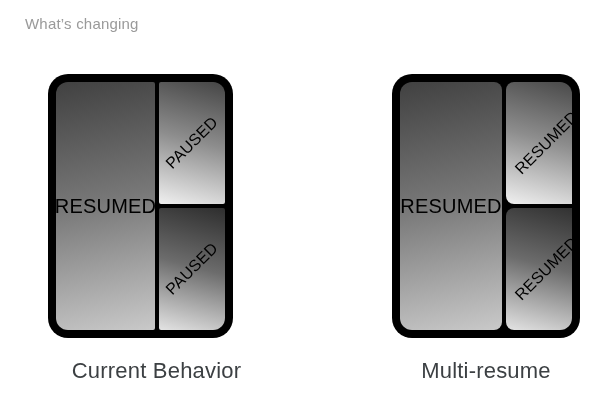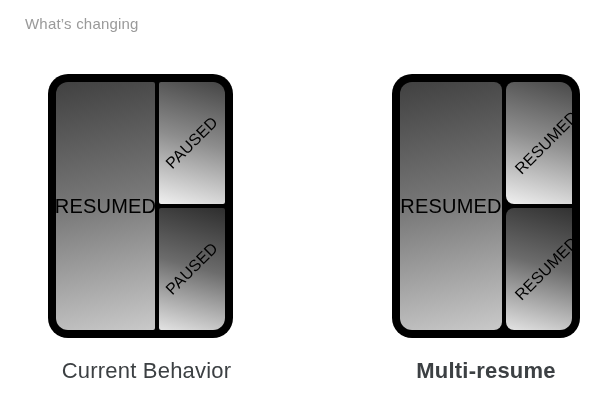--- a/index.html
+++ b/index.html
@@ -78,22 +78,22 @@
     transform: rotate(-45deg);
   }
   .device-caption {
     position: absolute;
     top: 358px;
     text-align: center;
     font-size: 22px;
     color: #3c4043;
     letter-spacing: 0.2px;
   }
-  .device-caption.cap0 { left: 54px;  width: 185px; }
-  .device-caption.cap1 { left: 392px; width: 188px; font-weight: bold; }
+  .device-caption.cap0 { left: 64px;  width: 185px; }
+  .device-caption.cap1 { left: 392px; width: 188px; }
 </style>
 </head>
 <body>
 
 <div class="slide-title">What’s changing</div>
 
 <div class="device dev0">
   <div class="screen">
     <div class="pane pane-main">
       <span class="pane-label">RESUMED</span>

